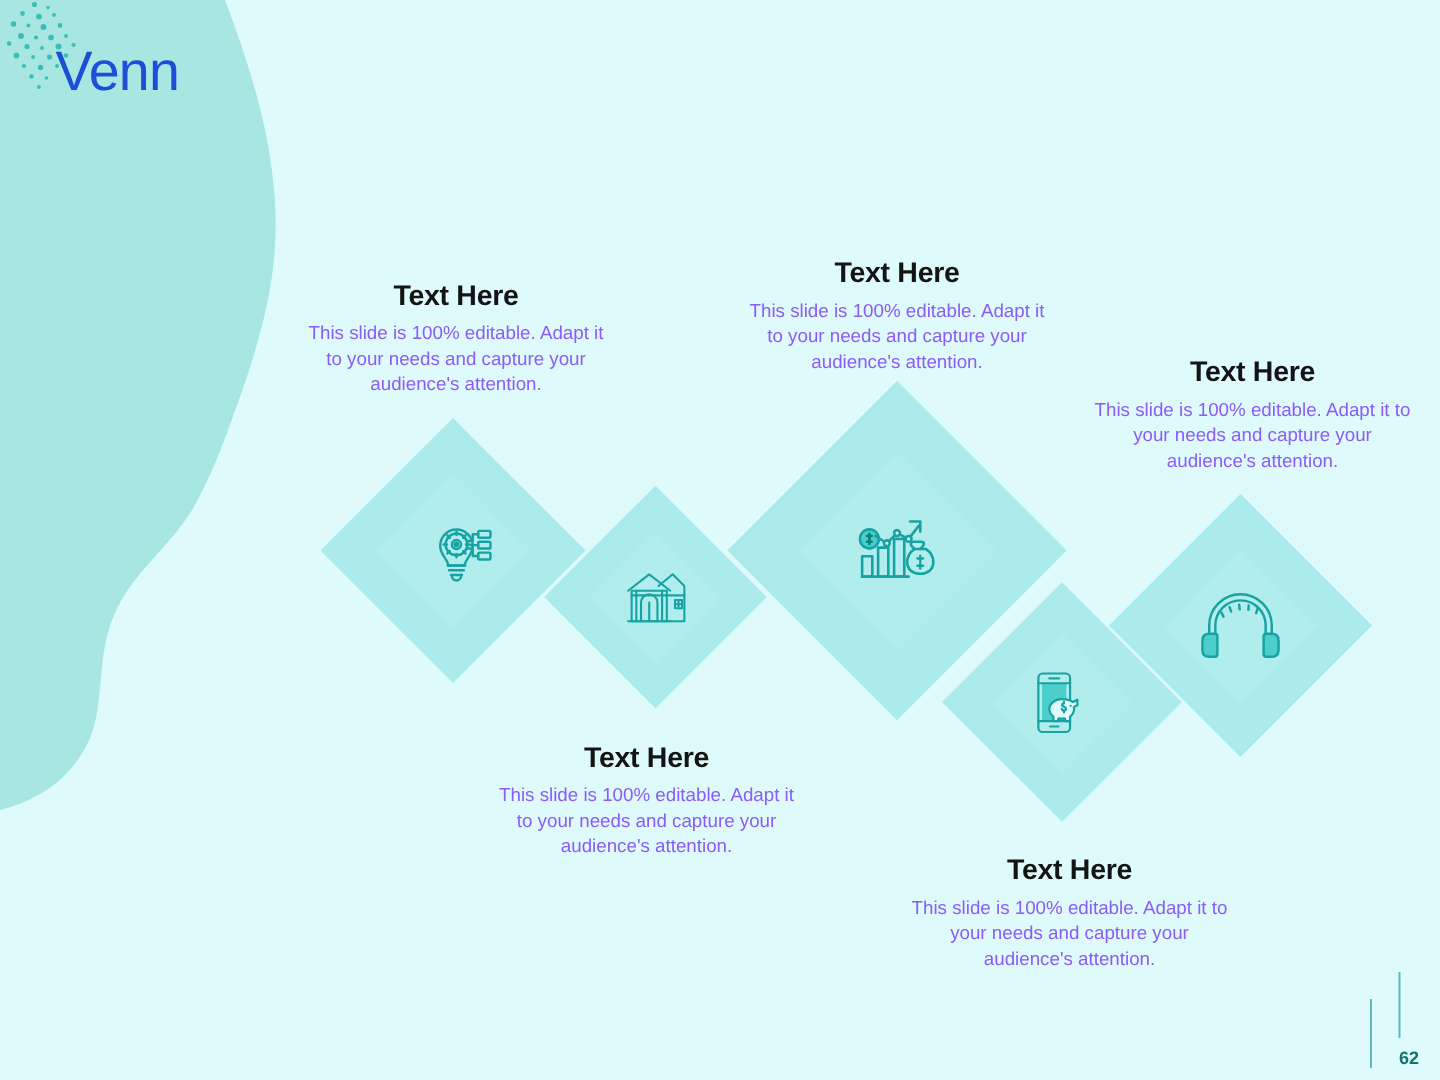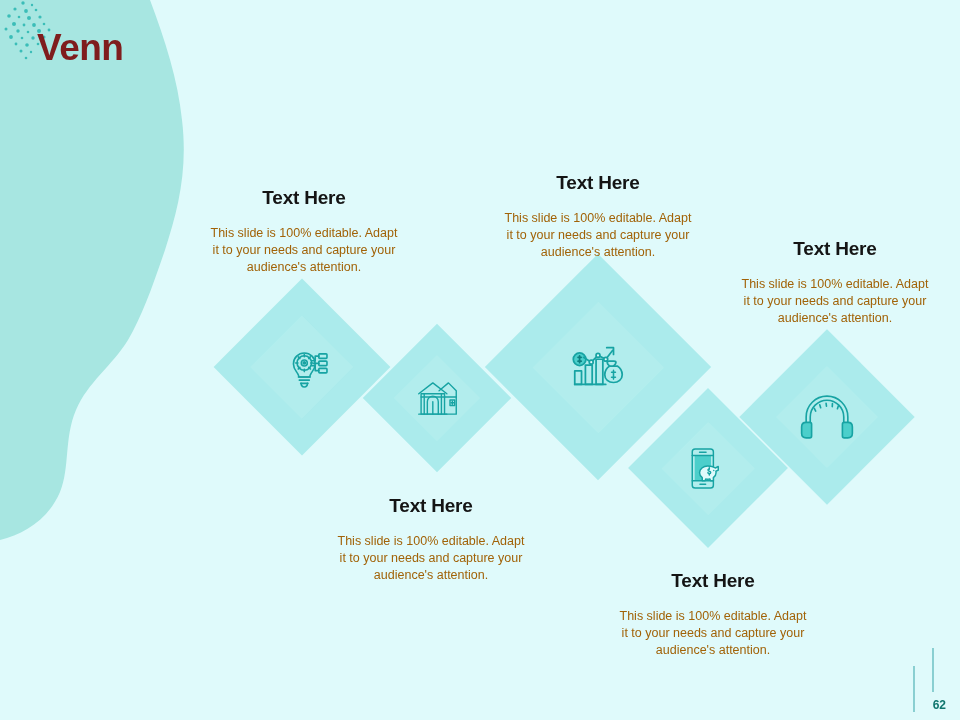--- a/index.html
+++ b/index.html
@@ -43,23 +43,23 @@
     height: 62px;
     pointer-events: none;
   }
 
   
   .title {
     position: absolute;
     left: 37px;
     top: 29px;
     font-size: 37px;
-    font-weight: bold;
+    font-weight: normal;
     letter-spacing: -0.5px;
-    color: #7f1d1d;
+    color: #1d4ed8;
     line-height: 1;
   }
 
   
   .diamond-wrap {
     position: absolute;
     transform: translate(-50%, -50%);
   }
   .diamond {
     position: absolute;
@@ -101,23 +101,23 @@
   .txt-head {
     font-size: 19px;
     font-weight: bold;
     color: #141414;
     letter-spacing: -0.2px;
     margin: 0 0 4px 0;
     line-height: 1.2;
   }
   .txt-body {
     font-size: 12.5px;
-    color: #a16207;
+    color: #8b5cf6;
     line-height: 1.35;
-    margin: 15px;
+    margin: 4px;
   }
 
   
   .page-marks {
     position: absolute;
     right: 14px;
     bottom: 8px;
     width: 44px;
     height: 72px;
   }

